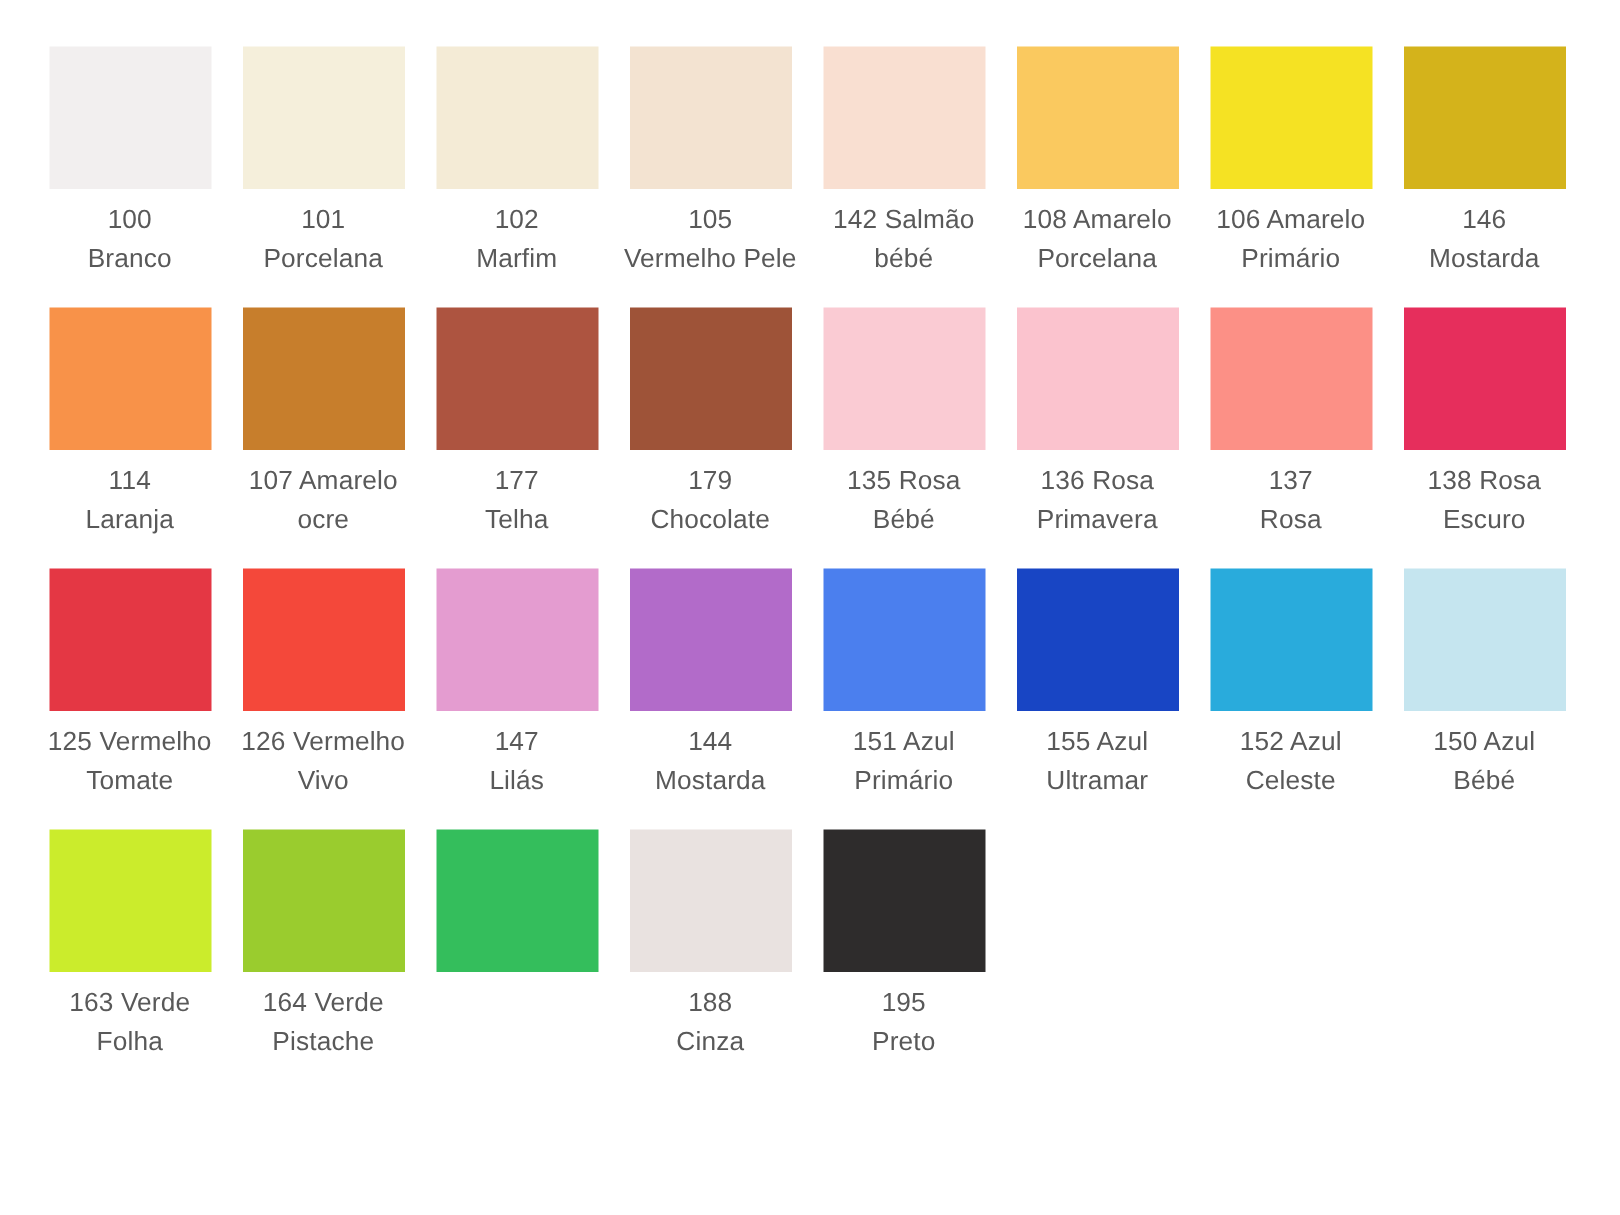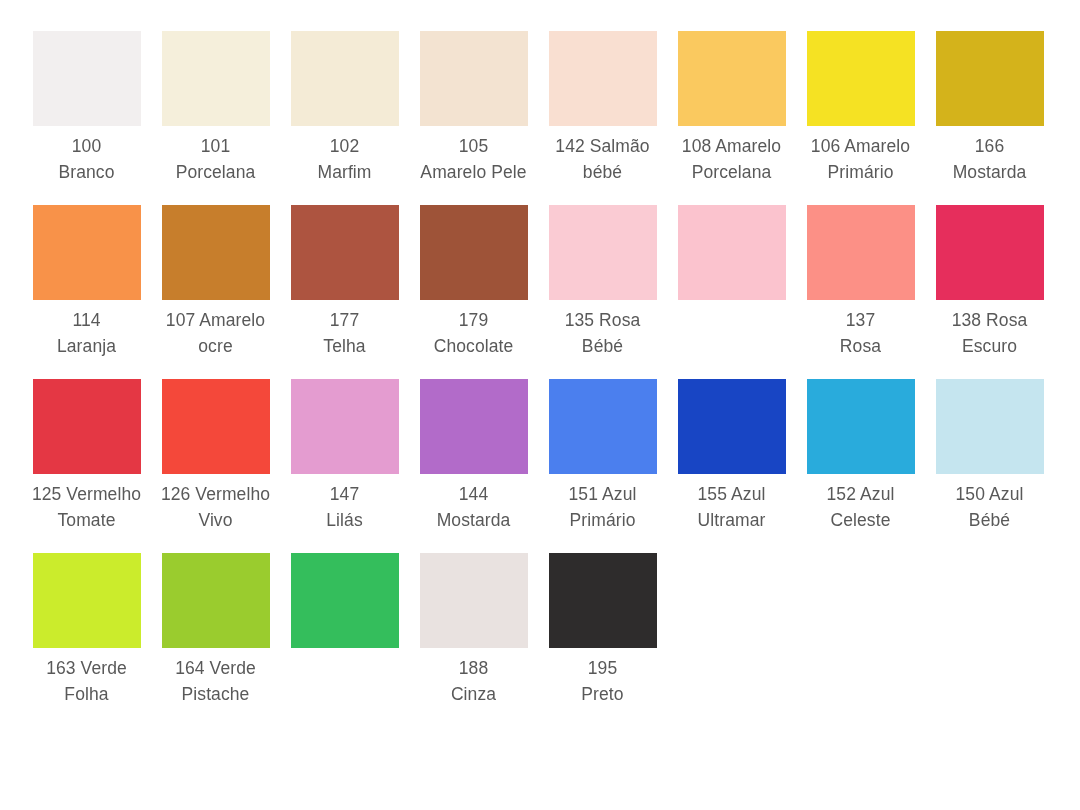--- a/index.html
+++ b/index.html
@@ -81,21 +81,21 @@
         <div class="swatch-chip" style="background-color: rgb(244, 235, 214);"></div>
         <div class="swatch-label">
           <span class="line">102</span>
           <span class="line">Marfim</span>
         </div>
       </div>
       <div class="swatch-cell">
         <div class="swatch-chip" style="background-color: rgb(243, 227, 209);"></div>
         <div class="swatch-label">
           <span class="line">105</span>
-          <span class="line">Amarelo Pele</span>
+          <span class="line">Vermelho Pele</span>
         </div>
       </div>
       <div class="swatch-cell">
         <div class="swatch-chip" style="background-color: rgb(249, 223, 209);"></div>
         <div class="swatch-label">
           <span class="line">142 Salmão</span>
           <span class="line">bébé</span>
         </div>
       </div>
       <div class="swatch-cell">
@@ -108,21 +108,21 @@
       <div class="swatch-cell">
         <div class="swatch-chip" style="background-color: rgb(245, 226, 35);"></div>
         <div class="swatch-label">
           <span class="line">106 Amarelo</span>
           <span class="line">Primário</span>
         </div>
       </div>
       <div class="swatch-cell">
         <div class="swatch-chip" style="background-color: rgb(212, 179, 27);"></div>
         <div class="swatch-label">
-          <span class="line">166</span>
+          <span class="line">146</span>
           <span class="line">Mostarda</span>
         </div>
       </div>
     </div>
     <div class="swatch-row">
       <div class="swatch-cell">
         <div class="swatch-chip" style="background-color: rgb(248, 146, 73);"></div>
         <div class="swatch-label">
           <span class="line">114</span>
           <span class="line">Laranja</span>
@@ -151,20 +151,24 @@
       </div>
       <div class="swatch-cell">
         <div class="swatch-chip" style="background-color: rgb(250, 203, 211);"></div>
         <div class="swatch-label">
           <span class="line">135 Rosa</span>
           <span class="line">Bébé</span>
         </div>
       </div>
       <div class="swatch-cell">
         <div class="swatch-chip" style="background-color: rgb(251, 195, 206);"></div>
+        <div class="swatch-label">
+          <span class="line">136 Rosa</span>
+          <span class="line">Primavera</span>
+        </div>
       </div>
       <div class="swatch-cell">
         <div class="swatch-chip" style="background-color: rgb(252, 144, 134);"></div>
         <div class="swatch-label">
           <span class="line">137</span>
           <span class="line">Rosa</span>
         </div>
       </div>
       <div class="swatch-cell">
         <div class="swatch-chip" style="background-color: rgb(230, 46, 92);"></div>

